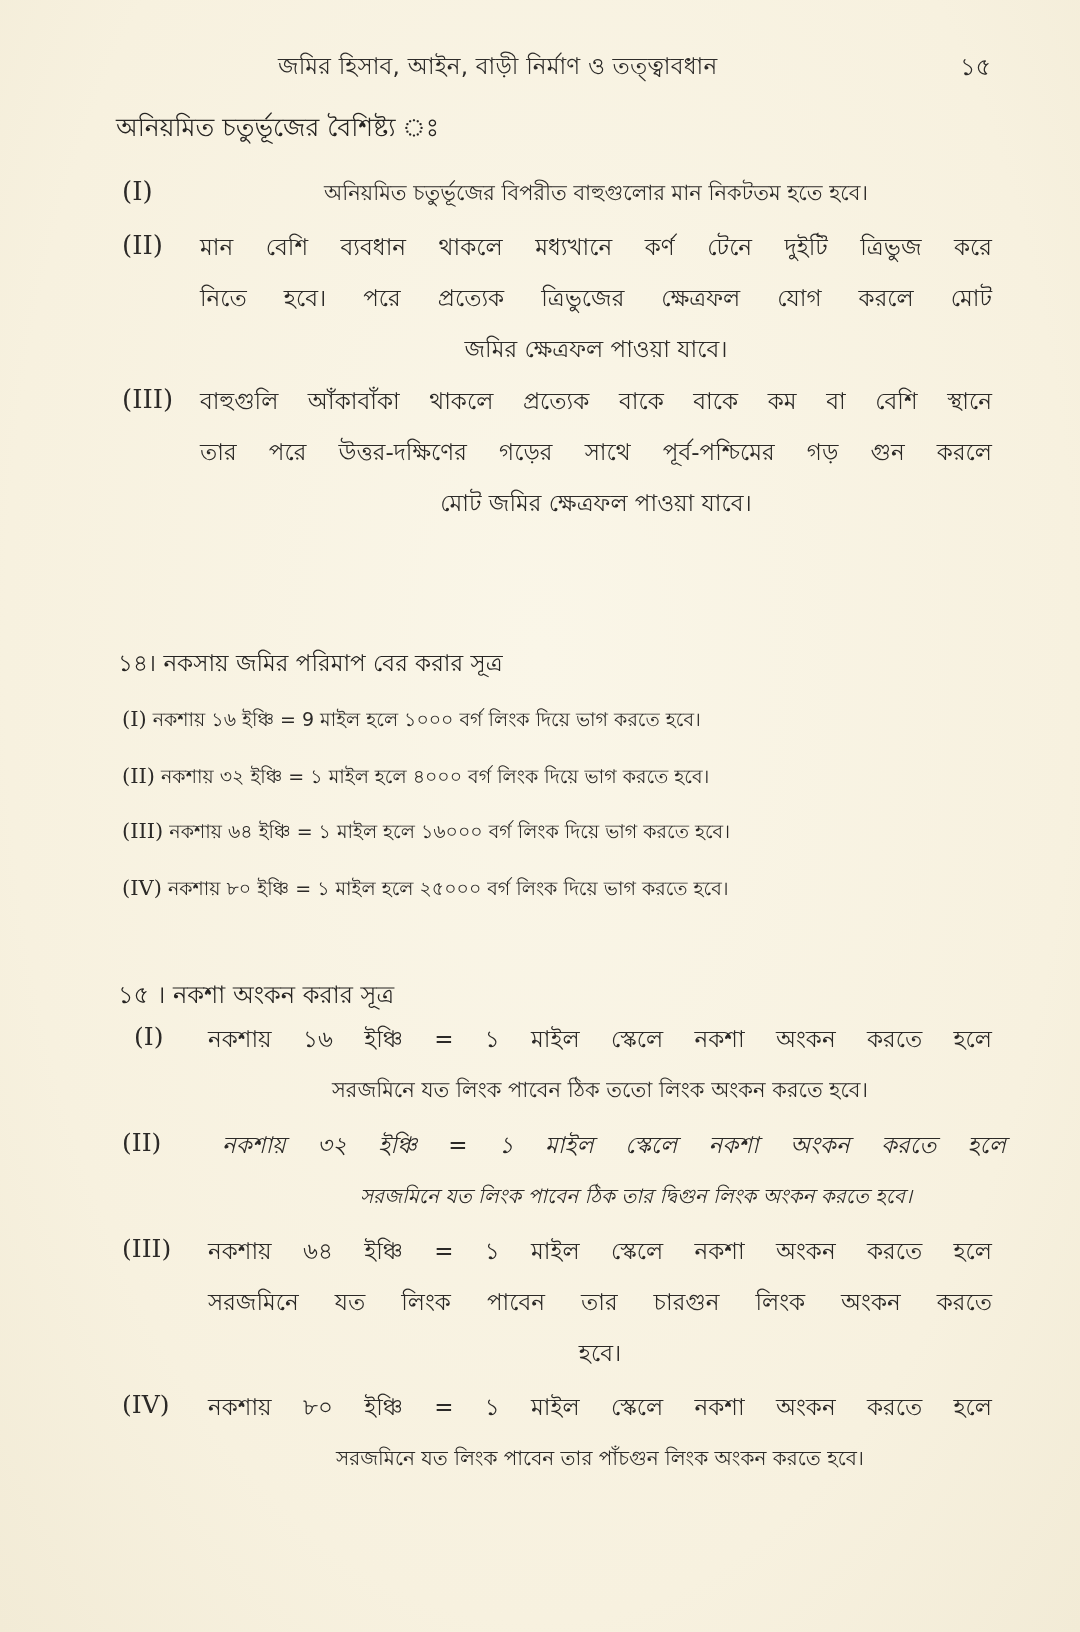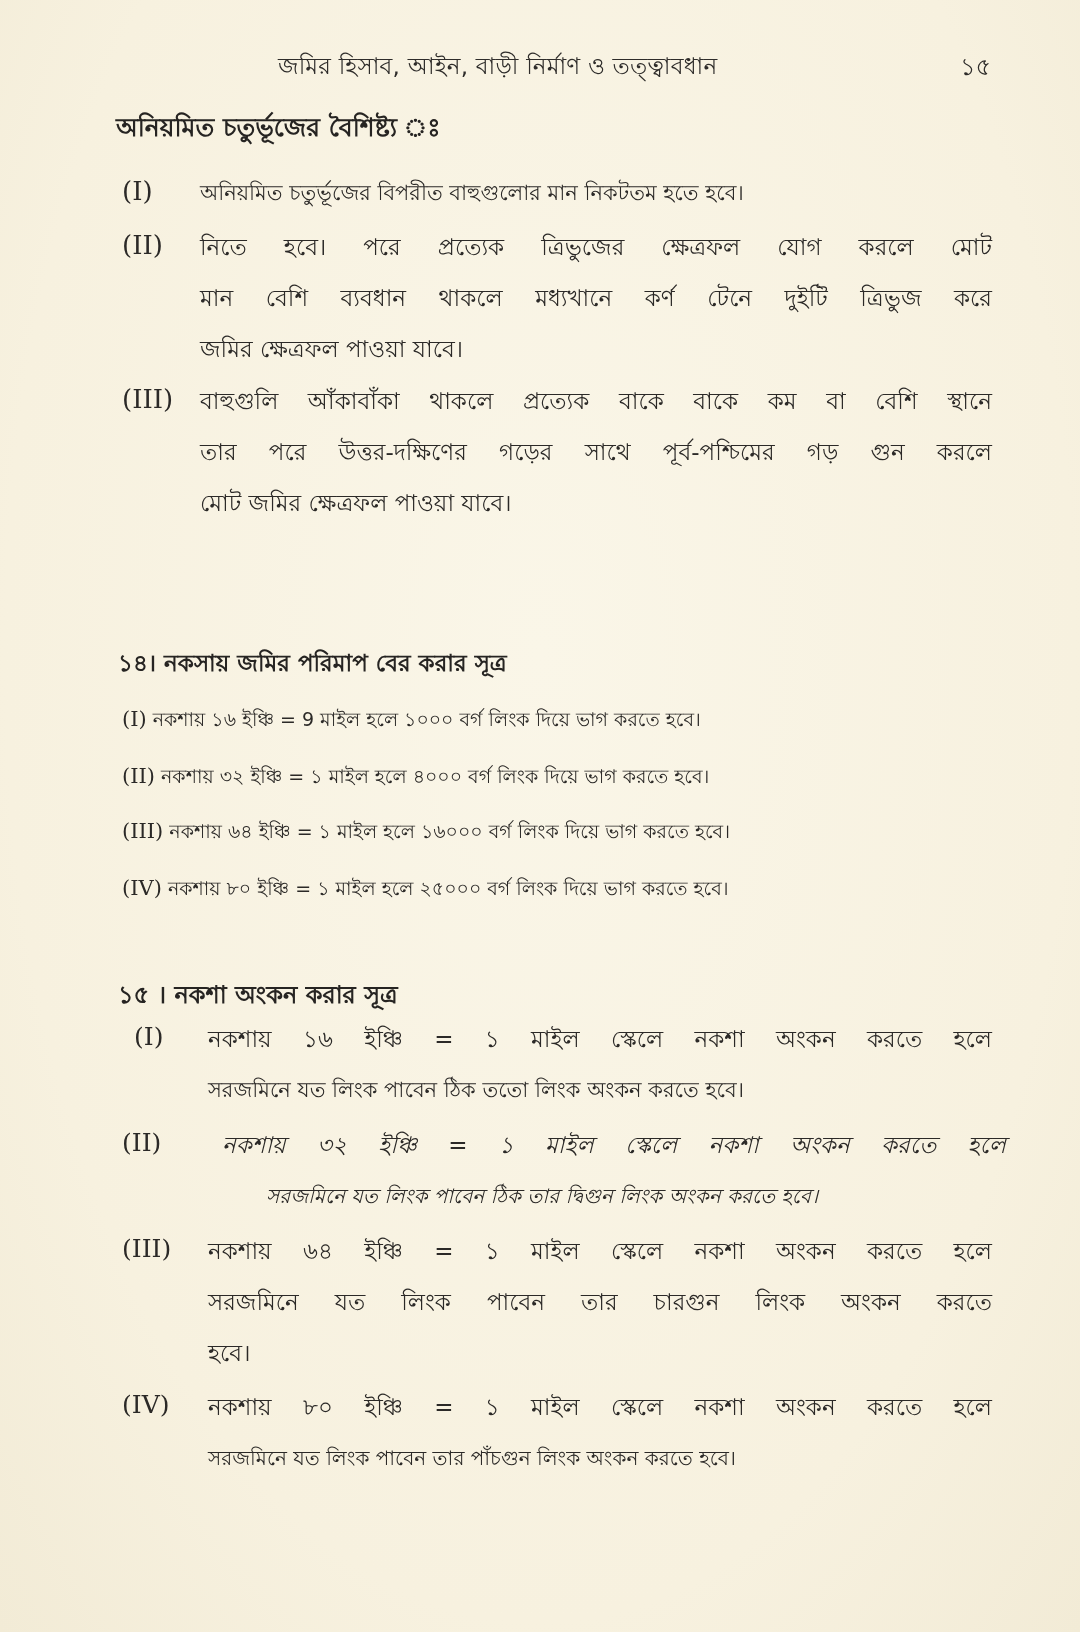--- a/index.html
+++ b/index.html
@@ -41,21 +41,21 @@
     .page-number {
       position: absolute;
       left: 960px;
       top: 0;
       font-size: 24px;
       color: #2e2c2a;
     }
     .heading {
       position: absolute;
       font-size: 25px;
-      font-weight: bold;
+      font-weight: normal;
       color: #262422;
       white-space: nowrap;
       text-align: right;
     }
     .item {
       position: absolute;
       left: 122px;
       width: 870px;
     }
     .roman {
@@ -72,20 +72,21 @@
       top: 0;
       width: 792px;
     }
     .line {
       display: block;
       font-size: 23px;
       height: 51px;
       line-height: 34px;
       white-space: nowrap;
       color: #2b2927;
+      text-align: center;
     }
     .line.justify {
       text-align: justify;
       text-align-last: justify;
       white-space: normal;
     }
     .small-item {
       position: absolute;
       left: 122px;
       font-size: 19px;
@@ -115,22 +116,22 @@
   <div class="item" style="top:176px;">
     <span class="roman">(I)</span>
     <div class="lines">
       <span class="line" style="font-size:21px;">অনিয়মিত চতুর্ভূজের বিপরীত বাহুগুলোর মান নিকটতম হতে হবে।</span>
     </div>
   </div>
 
   <div class="item" style="top:230px;">
     <span class="roman">(II)</span>
     <div class="lines">
+      <span class="line justify">মান বেশি ব্যবধান থাকলে মধ্যখানে কর্ণ টেনে দুইটি ত্রিভুজ করে</span>
       <span class="line justify">নিতে হবে। পরে প্রত্যেক ত্রিভুজের ক্ষেত্রফল যোগ করলে মোট</span>
-      <span class="line justify">মান বেশি ব্যবধান থাকলে মধ্যখানে কর্ণ টেনে দুইটি ত্রিভুজ করে</span>
       <span class="line">জমির ক্ষেত্রফল পাওয়া যাবে।</span>
     </div>
   </div>
 
   <div class="item" style="top:384px;">
     <span class="roman">(III)</span>
     <div class="lines">
       <span class="line justify">বাহুগুলি আঁকাবাঁকা থাকলে প্রত্যেক বাকে বাকে কম বা বেশি স্থানে</span>
       <span class="line justify">তার পরে উত্তর-দক্ষিণের গড়ের সাথে পূর্ব-পশ্চিমের গড় গুন করলে</span>
       <span class="line">মোট জমির ক্ষেত্রফল পাওয়া যাবে।</span>

